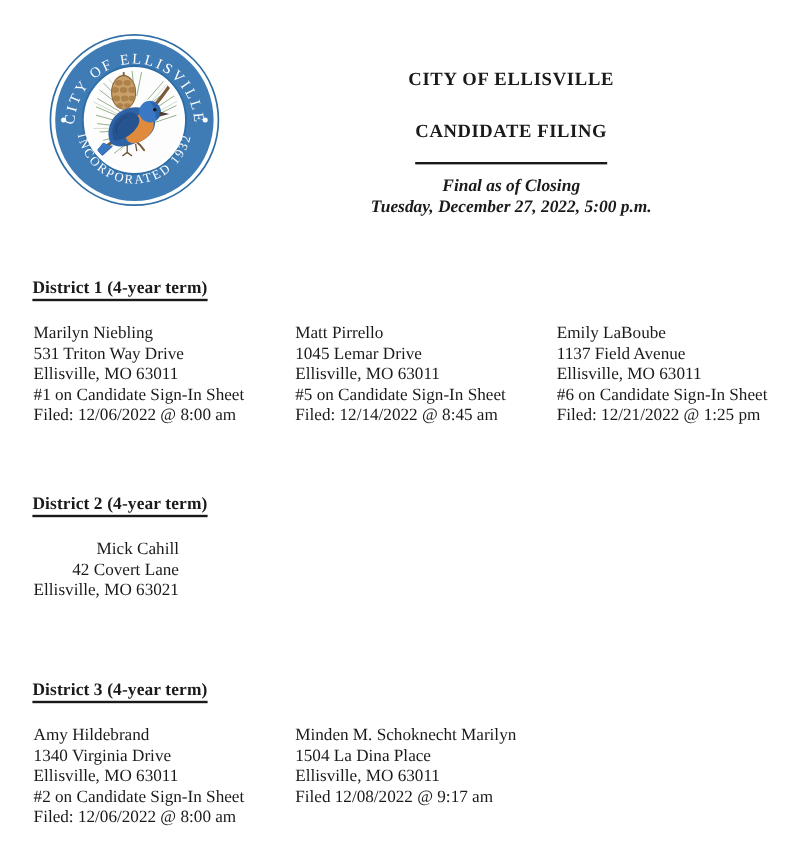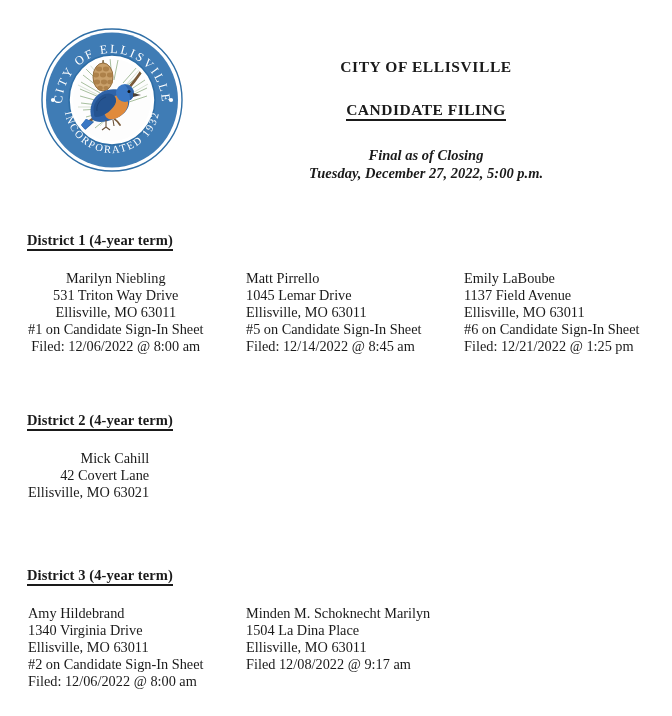--- a/index.html
+++ b/index.html
@@ -54,21 +54,21 @@
   }
   .doc-subtitle {
     font-size: 15.5px;
     font-weight: bold;
     letter-spacing: 0.5px;
     line-height: 20px;
     margin: 23px 0 0 0;
   }
   .doc-subtitle span.ul {
     border-bottom: 2px solid #1a1a1a;
-    padding-bottom: 1px;
+    padding-bottom: 17px;
   }
   .doc-status {
     margin: 26px 0 0 0;
     font-size: 14.5px;
     font-style: italic;
     font-weight: bold;
     line-height: 18px;
   }
   .doc-status div { white-space: nowrap; text-align: center; }
 
@@ -234,21 +234,21 @@
       <div>Final as of Closing</div>
       <div>Tuesday, December 27, 2022, 5:00 p.m.</div>
     </div>
   </div>
 </div>
 
 <div class="districts">
     <div class="district" style="top: 232px;">
       <div class="district-heading"><span class="ul">District 1 (4-year term)</span></div>
       <div class="candidates">
-        <div class="candidate" style="left: 28px; text-align: center;">
+        <div class="candidate" style="left: 28px;">
           <span class="line">Marilyn Niebling</span>
           <span class="line">531 Triton Way Drive</span>
           <span class="line">Ellisville, MO  63011</span>
           <span class="line">#1 on Candidate Sign-In Sheet</span>
           <span class="line">Filed:  12/06/2022 @ 8:00 am</span>
         </div>
         <div class="candidate" style="left: 246px;">
           <span class="line">Matt Pirrello</span>
           <span class="line">1045 Lemar Drive</span>
           <span class="line">Ellisville, MO  63011</span>

